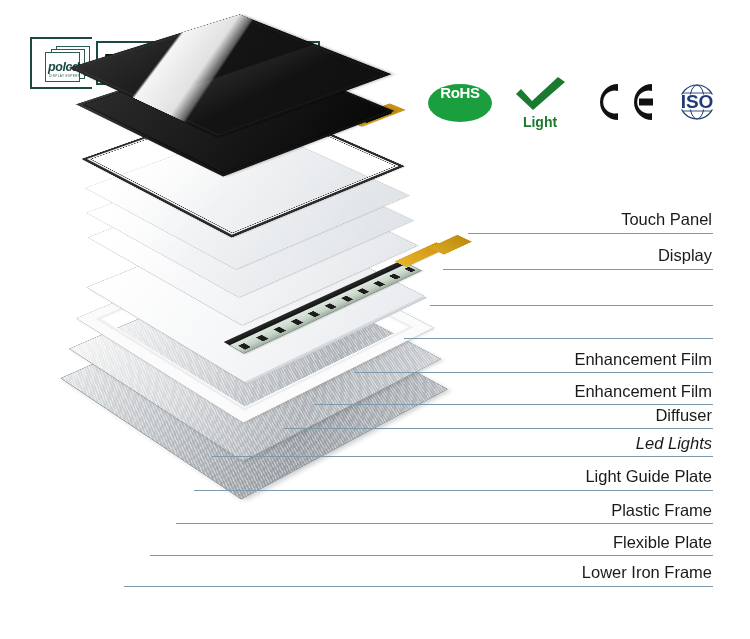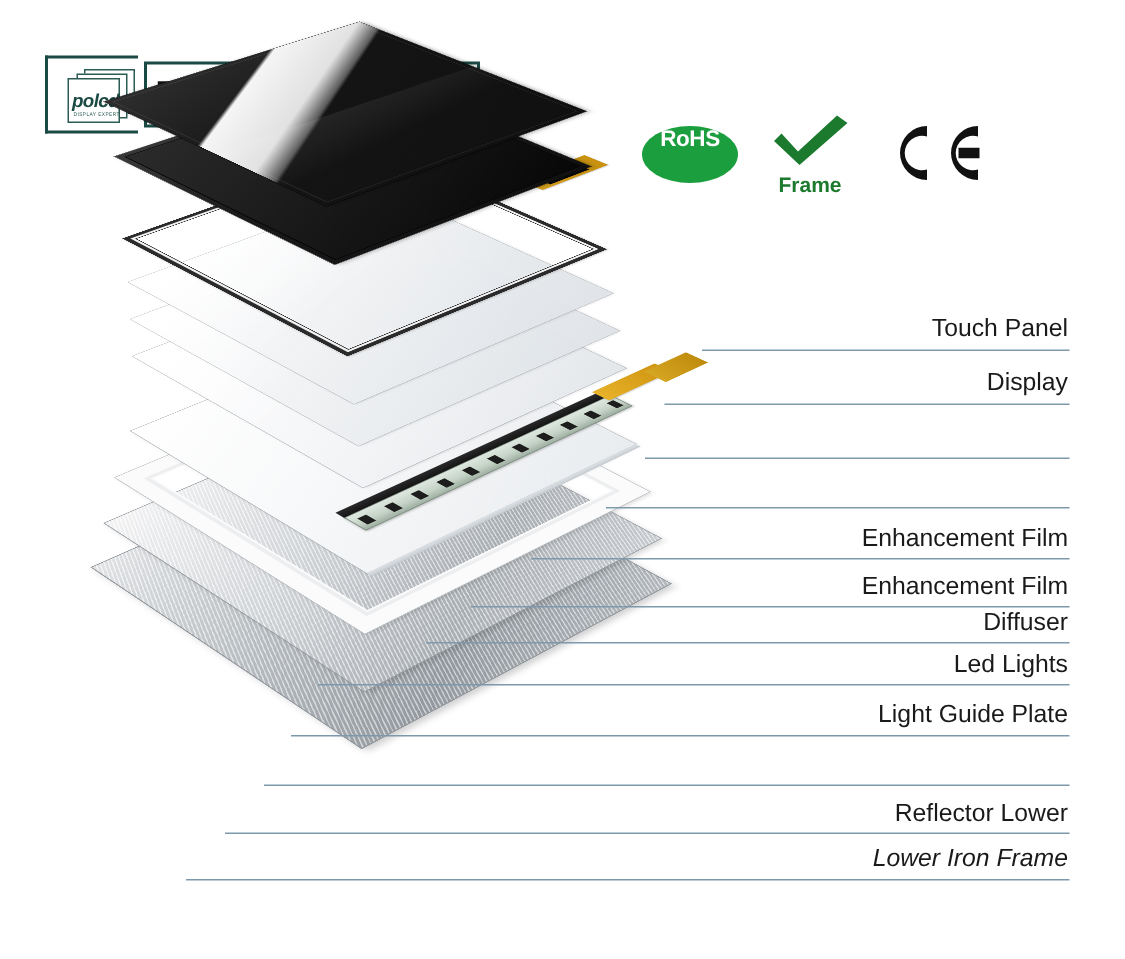--- a/index.html
+++ b/index.html
@@ -268,31 +268,42 @@
     <div class="badge" id="badge-rohs">
       <div id="rohs-oval">
         <span id="rohs-text">RoHS</span>
       </div>
     </div>
 
     <div class="badge" id="badge-reach">
       <svg id="reach-check" viewBox="0 0 64 36">
         <path d="M8 18 L13 13 L24 25 L50 1 L57 6 L25 34 Z" fill="#1b7a2e"></path>
       </svg>
-      <div id="reach-text">Frame</div>
+      <div id="reach-text">Light</div>
     </div>
 
     <div class="badge" id="badge-ce">
       <svg width="62" height="44" viewBox="0 0 62 44">
         <path d="M24 4 A18 18 0 1 0 24 40 L24 33 A11.5 11.5 0 1 1 24 11 Z" fill="#111111"></path>
         <path d="M58 4 A18 18 0 1 0 58 40 L58 33 A11.5 11.5 0 1 1 58 11 Z" fill="#111111"></path>
         <rect x="45" y="18.5" width="14" height="7" fill="#111111"></rect>
       </svg>
     </div>
 
+    <div class="badge" id="badge-iso">
+      <svg width="50" height="44" viewBox="0 0 50 44">
+        <circle cx="25" cy="21" r="17" fill="none" stroke="#1f3d74" stroke-width="1.2"></circle>
+        <ellipse cx="25" cy="21" rx="7.5" ry="17" fill="none" stroke="#1f3d74" stroke-width="1"></ellipse>
+        <line x1="8" y1="21" x2="42" y2="21" stroke="#1f3d74" stroke-width="1"></line>
+        <line x1="11" y1="12" x2="39" y2="12" stroke="#1f3d74" stroke-width="0.9"></line>
+        <line x1="11" y1="30" x2="39" y2="30" stroke="#1f3d74" stroke-width="0.9"></line>
+        <rect x="3" y="13.5" width="44" height="15" fill="#ffffff"></rect>
+        <text x="25" y="26.5" text-anchor="middle" font-family="Liberation Sans, sans-serif" font-size="19" font-weight="bold" fill="#1f3d74">ISO</text>
+      </svg>
+    </div>
 
   </div>
 </div>
 
 <div id="stack">
   <div id="stack-inner">
 
     <div class="layer" id="layer-iron" style="transform:translateZ(0px) translate(-52px,54px) scale(1.14);"></div>
 
     <div class="layer" id="layer-reflector" style="transform:translateZ(22px) translate(-34px,36px) scale(1.10);"></div>
@@ -358,22 +369,23 @@
     <div class="callout" style="top: 246px; text-decoration: underline;"><span class="callout-text">Display</span></div>
     <div class="leader-line" style="top: 269px; left: 427px; width: 270px; border-top-color: rgb(126, 153, 171);"></div>
     <div class="leader-line" style="top: 305px; left: 414px; width: 283px; border-top-color: rgb(126, 153, 171);"></div>
     <div class="leader-line" style="top: 338px; left: 388px; width: 309px; border-top-color: rgb(126, 153, 171);"></div>
     <div class="callout" style="top: 350px;"><span class="callout-text">Enhancement Film</span></div>
     <div class="leader-line" style="top: 372px; left: 338px; width: 359px; border-top-color: rgb(126, 153, 171);"></div>
     <div class="callout" style="top: 382px;"><span class="callout-text">Enhancement Film</span></div>
     <div class="leader-line" style="top: 404px; left: 298px; width: 399px; border-top-color: rgb(126, 153, 171);"></div>
     <div class="callout" style="top: 406px;"><span class="callout-text">Diffuser</span></div>
     <div class="leader-line" style="top: 428px; left: 268px; width: 429px; border-top-color: rgb(126, 153, 171);"></div>
-    <div class="callout" style="top: 434px;"><span class="callout-text">Led Lights</span></div>
+    <div class="callout" style="top: 434px; font-style: italic;"><span class="callout-text">Led Lights</span></div>
     <div class="leader-line" style="top: 456px; left: 196px; width: 501px; border-top-color: rgb(126, 153, 171);"></div>
     <div class="callout" style="top: 467px; padding-left: 24px;"><span class="callout-text">Light Guide Plate</span></div>
     <div class="leader-line" style="top: 490px; left: 178px; width: 519px; border-top-color: rgb(126, 153, 171);"></div>
+    <div class="callout" style="top: 501px;"><span class="callout-text">Plastic Frame</span></div>
     <div class="leader-line" style="top: 523px; left: 160px; width: 537px; border-top-color: rgb(126, 153, 171);"></div>
-    <div class="callout" style="top: 533px;"><span class="callout-text">Reflector Lower</span></div>
+    <div class="callout" style="top: 533px;"><span class="callout-text">Flexible Plate</span></div>
     <div class="leader-line" style="top: 555px; left: 134px; width: 563px; border-top-color: rgb(126, 153, 171);"></div>
-    <div class="callout" style="top: 563px; font-style: italic;"><span class="callout-text">Lower Iron Frame</span></div>
+    <div class="callout" style="top: 563px;"><span class="callout-text">Lower Iron Frame</span></div>
     <div class="leader-line" style="top: 586px; left: 108px; width: 589px; border-top-color: rgb(126, 153, 171);"></div>
   </div>
 
 </body></html>

